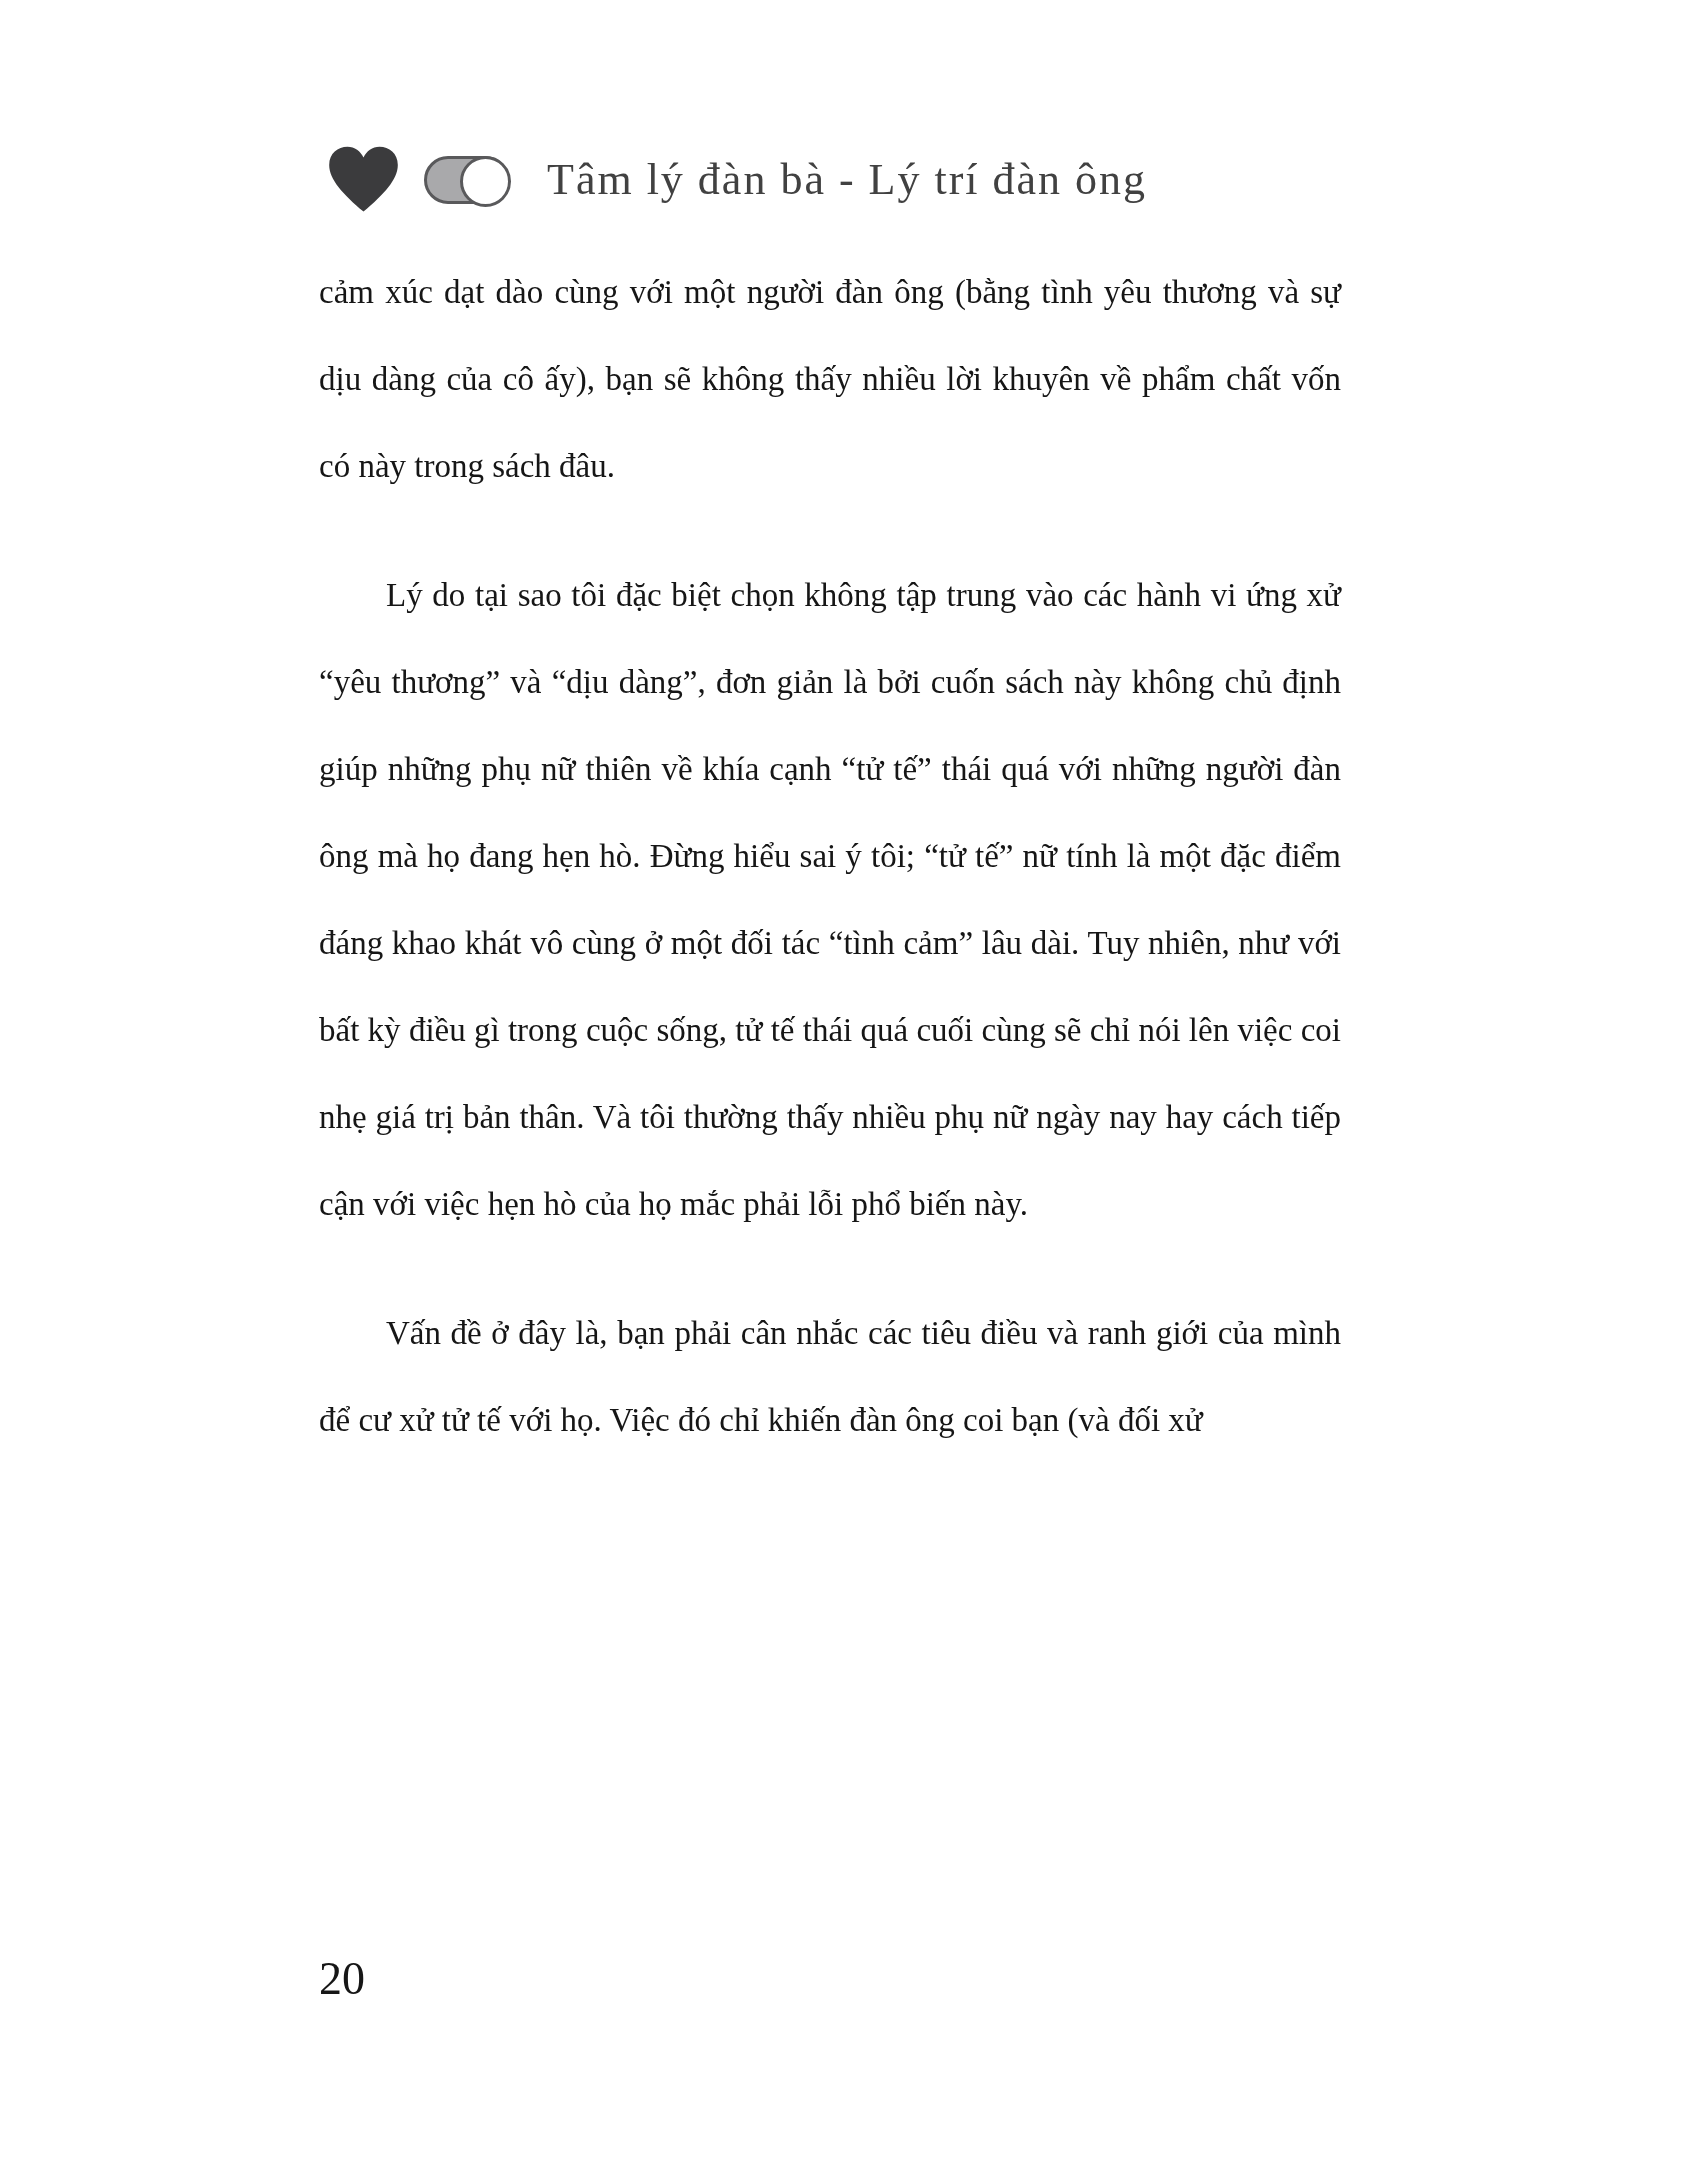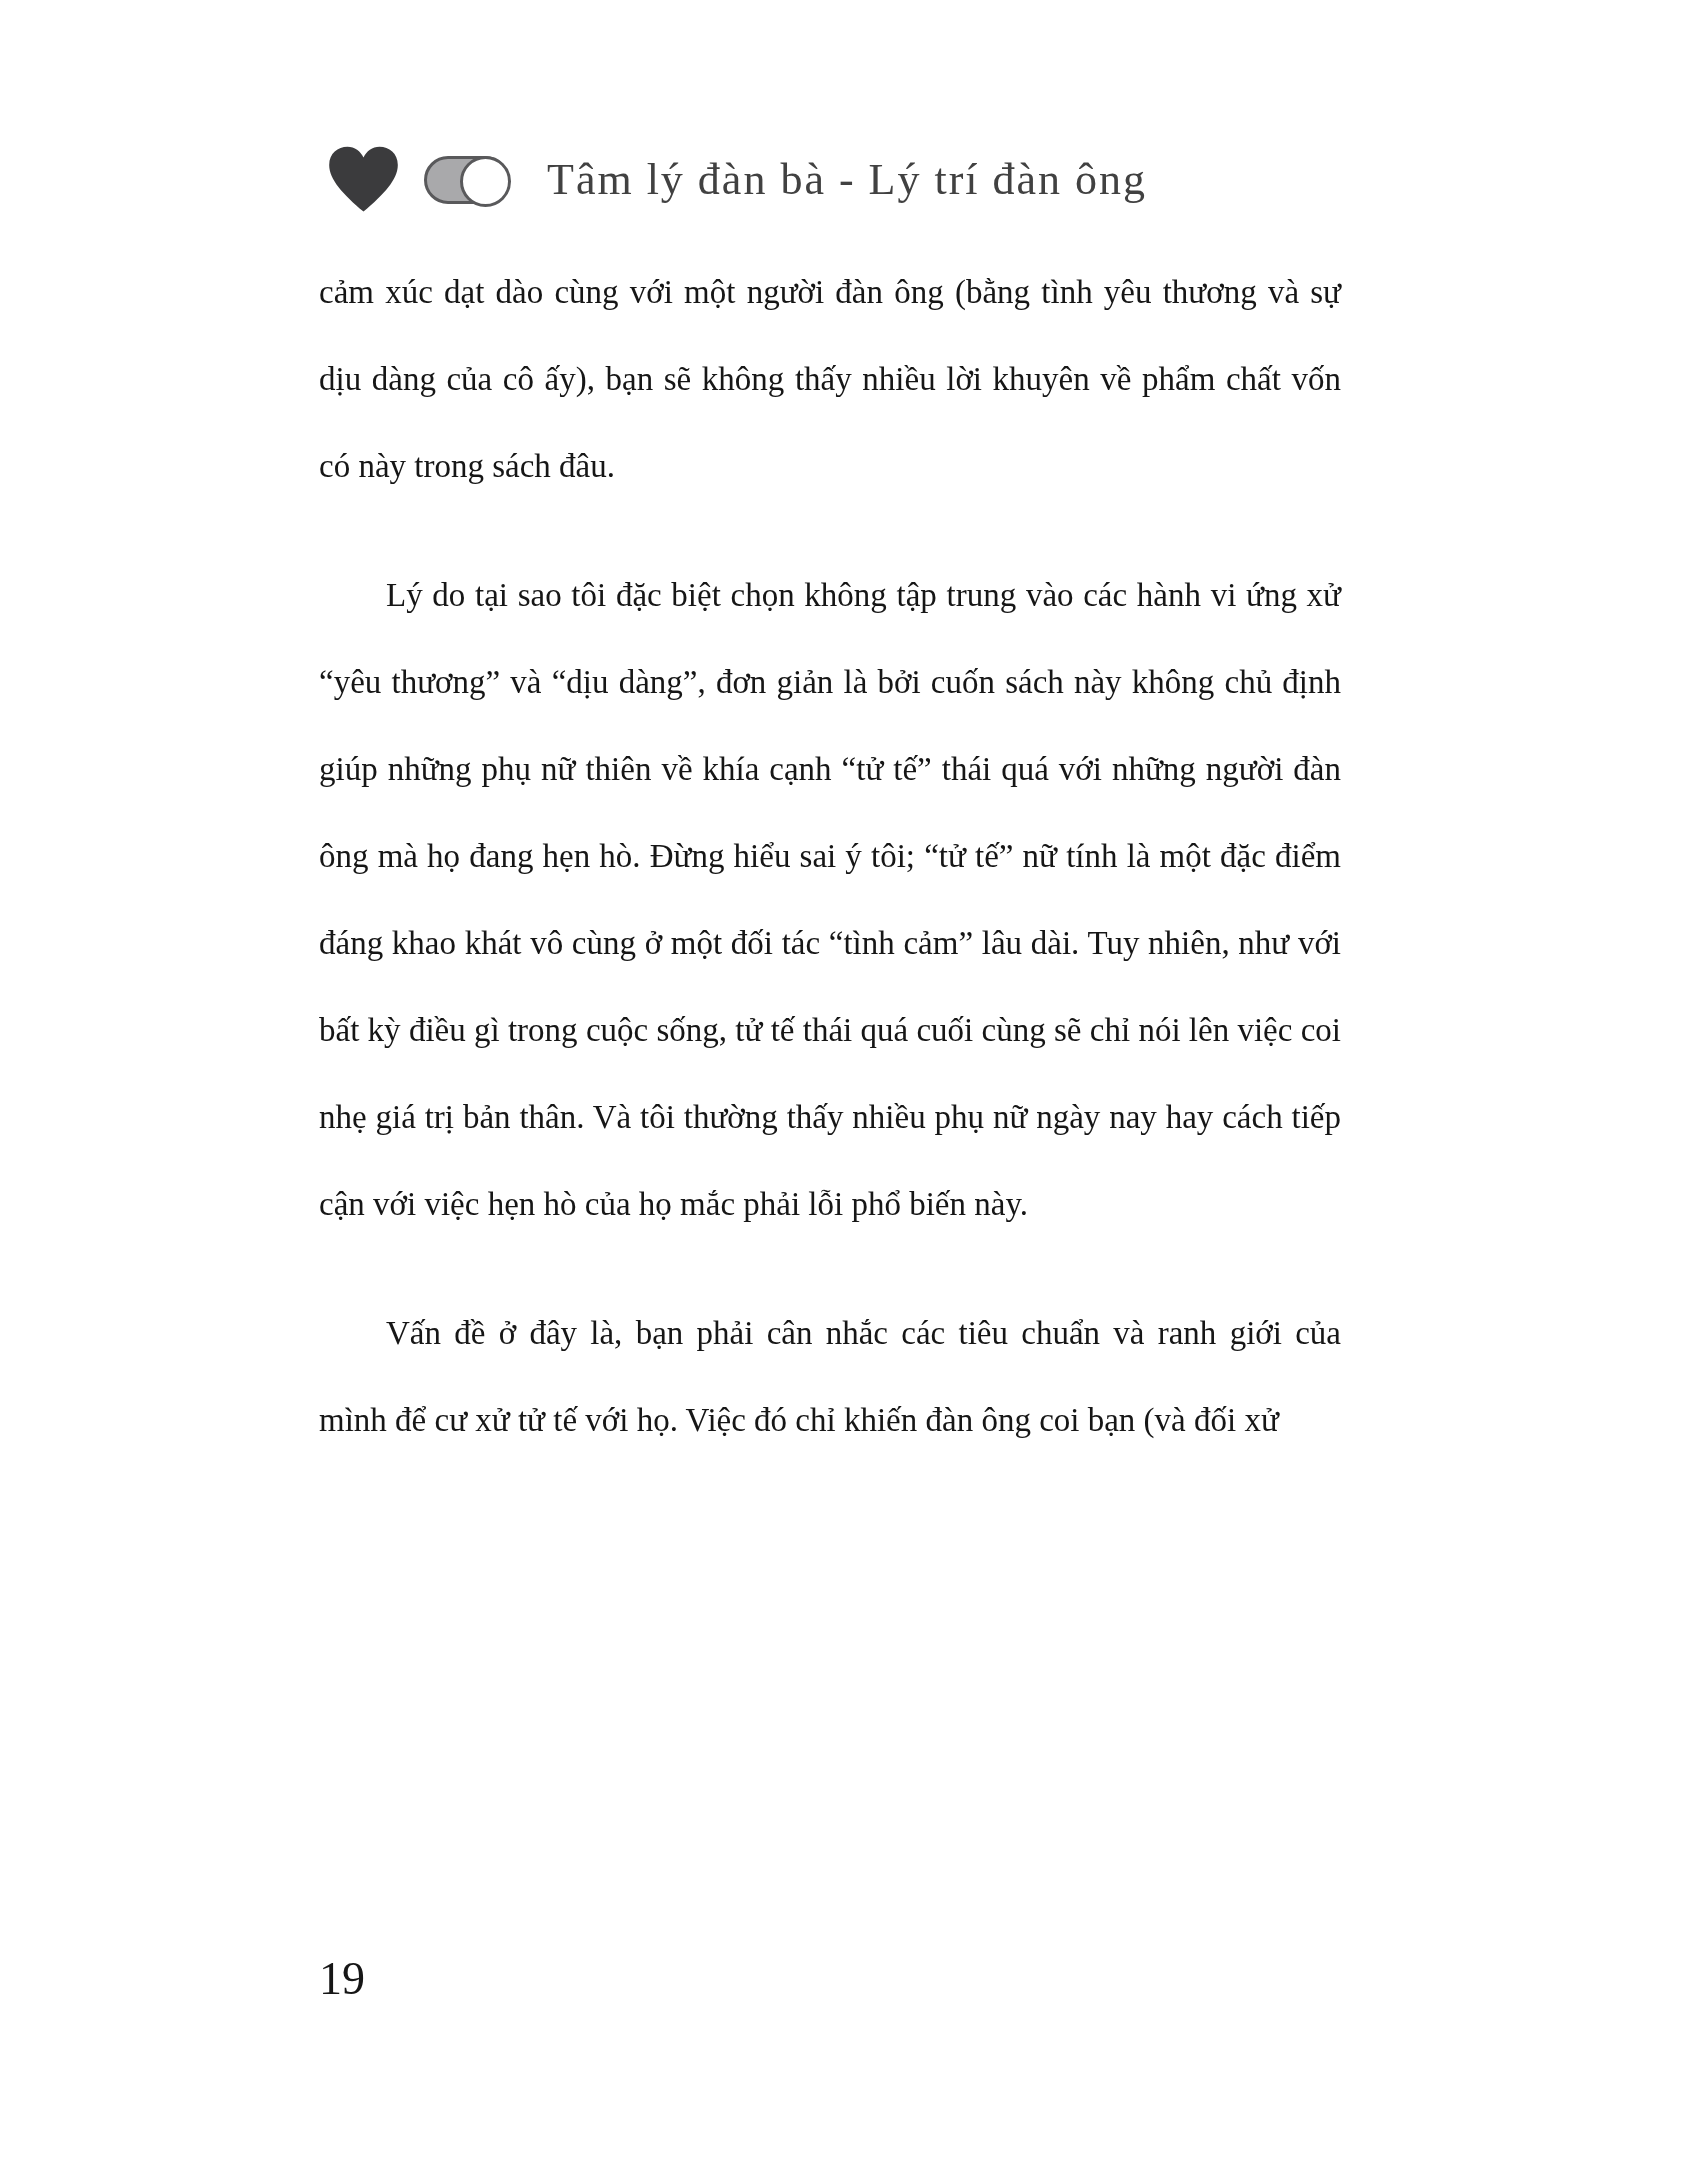--- a/index.html
+++ b/index.html
@@ -104,19 +104,19 @@
     </span>
     <span class="toggle">
       <span class="toggle-knob"></span>
     </span>
     <span class="header-title">Tâm lý đàn bà - Lý trí đàn ông</span>
   </div>
 
   <div class="body-text">
       <p>cảm xúc dạt dào cùng với một người đàn ông (bằng tình yêu thương và sự dịu dàng của cô ấy), bạn sẽ không thấy nhiều lời khuyên về phẩm chất vốn có này trong sách đâu.</p>
       <p class="indent">Lý do tại sao tôi đặc biệt chọn không tập trung vào các hành vi ứng xử “yêu thương” và “dịu dàng”, đơn giản là bởi cuốn sách này không chủ định giúp những phụ nữ thiên về khía cạnh “tử tế” thái quá với những người đàn ông mà họ đang hẹn hò. Đừng hiểu sai ý tôi; “tử tế” nữ tính là một đặc điểm đáng khao khát vô cùng ở một đối tác “tình cảm” lâu dài. Tuy nhiên, như với bất kỳ điều gì trong cuộc sống, tử tế thái quá cuối cùng sẽ chỉ nói lên việc coi nhẹ giá trị bản thân. Và tôi thường thấy nhiều phụ nữ ngày nay hay cách tiếp cận với việc hẹn hò của họ mắc phải lỗi phổ biến này.</p>
-      <p class="indent">Vấn đề ở đây là, bạn phải cân nhắc các tiêu chuẩn và ranh giới của mình để cư xử tử tế với họ. Việc đó chỉ khiến đàn ông coi bạn (và đối xử</p>
+      <p class="indent">Vấn đề ở đây là, bạn phải cân nhắc các tiêu điều và ranh giới của mình để cư xử tử tế với họ. Việc đó chỉ khiến đàn ông coi bạn (và đối xử</p>
     </div>
 
-  <div class="page-number">19</div>
+  <div class="page-number">20</div>
 
 </div>
 
 
 </body></html>

